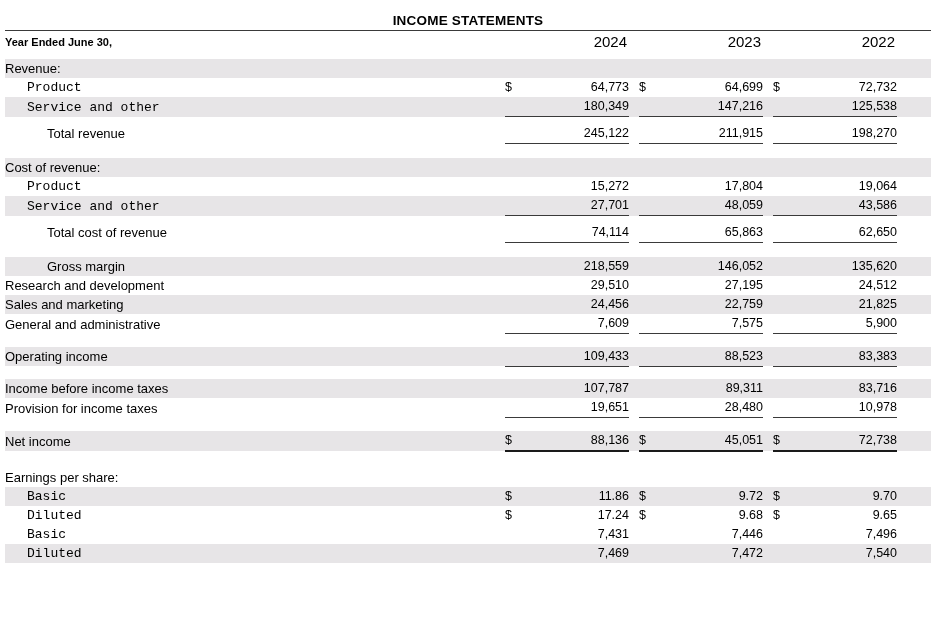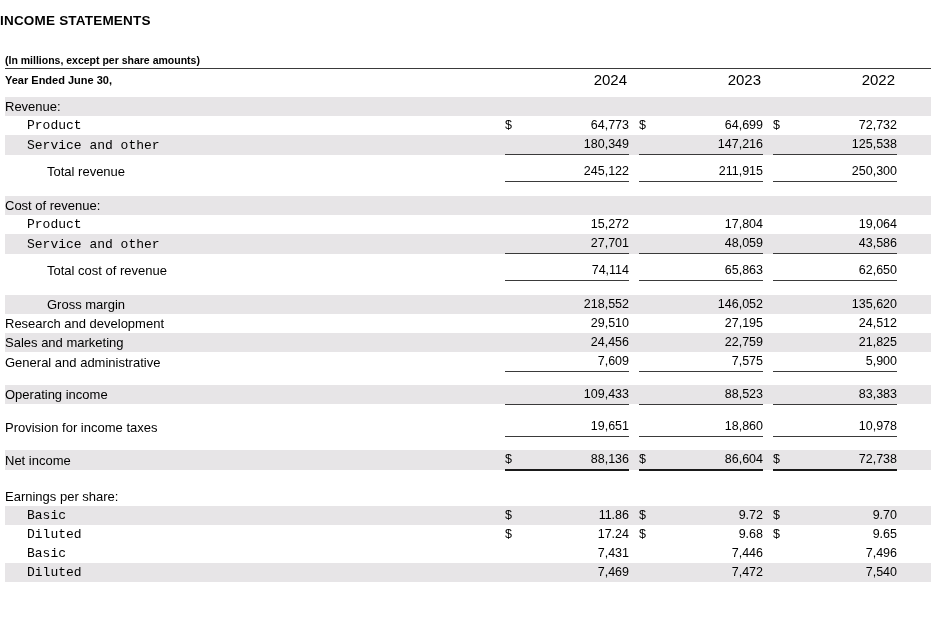--- a/index.html
+++ b/index.html
@@ -15,20 +15,21 @@
     position: relative;
   }
   .page {
     width: 936px; height: 642px;
     position: relative;
     padding: 0;
   }
 
   
   .doc-title {
+    text-align: center;
     font-size: 13.5px;
     font-weight: bold;
     letter-spacing: 0.2px;
     padding-top: 13px;
     padding-bottom: 0;
     line-height: 16px;
   }
 
   
   .units-caption {
@@ -120,21 +121,20 @@
   tr.spacer > td { height: 9px; line-height: 9px; font-size: 0; }
   tr.spacer-sm > td { height: 6px; line-height: 6px; font-size: 0; }
 </style>
 </head>
 <body>
 
 <div class="page">
 
   <div class="doc-title">INCOME STATEMENTS</div>
 
-  <div class="units-caption">(In millions, except per share amounts)</div>
 
   <table class="fin">
     <colgroup>
       <col class="c-label">
         <col class="c-cur1">
         <col class="c-num1">
         <col class="c-gap1">
       <col class="c-cur2">
         <col class="c-num2">
         <col class="c-gap2">
@@ -215,21 +215,21 @@
 
       <tr class="row">
         <td class="label ind2">Total revenue</td>
         <td class="cur"></td>
         <td class="num b">245,122</td>
         <td></td>
         <td class="cur"></td>
         <td class="num">211,915</td>
         <td></td>
         <td class="cur"></td>
-        <td class="num">250,300</td>
+        <td class="num">198,270</td>
         <td></td>
       </tr>
 
       <tr class="rule-row-under">
         <td></td>
           <td class="rl"></td>
           <td class="rl"></td>
           <td></td>
         <td class="rl"></td>
           <td class="rl"></td>
@@ -321,21 +321,21 @@
           <td></td>
       </tr>
 
       <tr class="spacer">
           <td colspan="10"></td>
         </tr>
 
       <tr class="row shaded">
         <td class="label ind2">Gross margin</td>
         <td class="cur"></td>
-        <td class="num b">218,552</td>
+        <td class="num b">218,559</td>
         <td></td>
         <td class="cur"></td>
         <td class="num">146,052</td>
         <td></td>
         <td class="cur"></td>
         <td class="num">135,620</td>
         <td></td>
       </tr>
 
       <tr class="row">
@@ -418,28 +418,40 @@
           <td></td>
         <td class="rl"></td>
           <td class="rl"></td>
           <td></td>
       </tr>
 
       <tr class="spacer-sm">
           <td colspan="10"></td>
         </tr>
 
+      <tr class="row shaded">
+        <td class="label">Income before income taxes</td>
+        <td class="cur"></td>
+        <td class="num b">107,787</td>
+        <td></td>
+        <td class="cur"></td>
+        <td class="num">89,311</td>
+        <td></td>
+        <td class="cur"></td>
+        <td class="num">83,716</td>
+        <td></td>
+      </tr>
 
       <tr class="row">
         <td class="label">Provision for income taxes</td>
         <td class="cur"></td>
         <td class="num b">19,651</td>
         <td></td>
         <td class="cur"></td>
-        <td class="num">18,860</td>
+        <td class="num">28,480</td>
         <td></td>
         <td class="cur"></td>
         <td class="num">10,978</td>
         <td></td>
       </tr>
 
       <tr class="rule-row">
         <td></td>
           <td class="rl"></td>
           <td class="rl"></td>
@@ -455,21 +467,21 @@
       <tr class="spacer-sm">
           <td colspan="10"></td>
         </tr>
 
       <tr class="row shaded">
         <td class="label">Net income</td>
         <td class="cur b">$</td>
         <td class="num b">88,136</td>
         <td></td>
         <td class="cur">$</td>
-        <td class="num">86,604</td>
+        <td class="num">45,051</td>
         <td></td>
         <td class="cur">$</td>
         <td class="num">72,738</td>
         <td></td>
       </tr>
 
       <tr class="rule-row-thick">
         <td></td>
           <td class="rl"></td>
           <td class="rl"></td>

